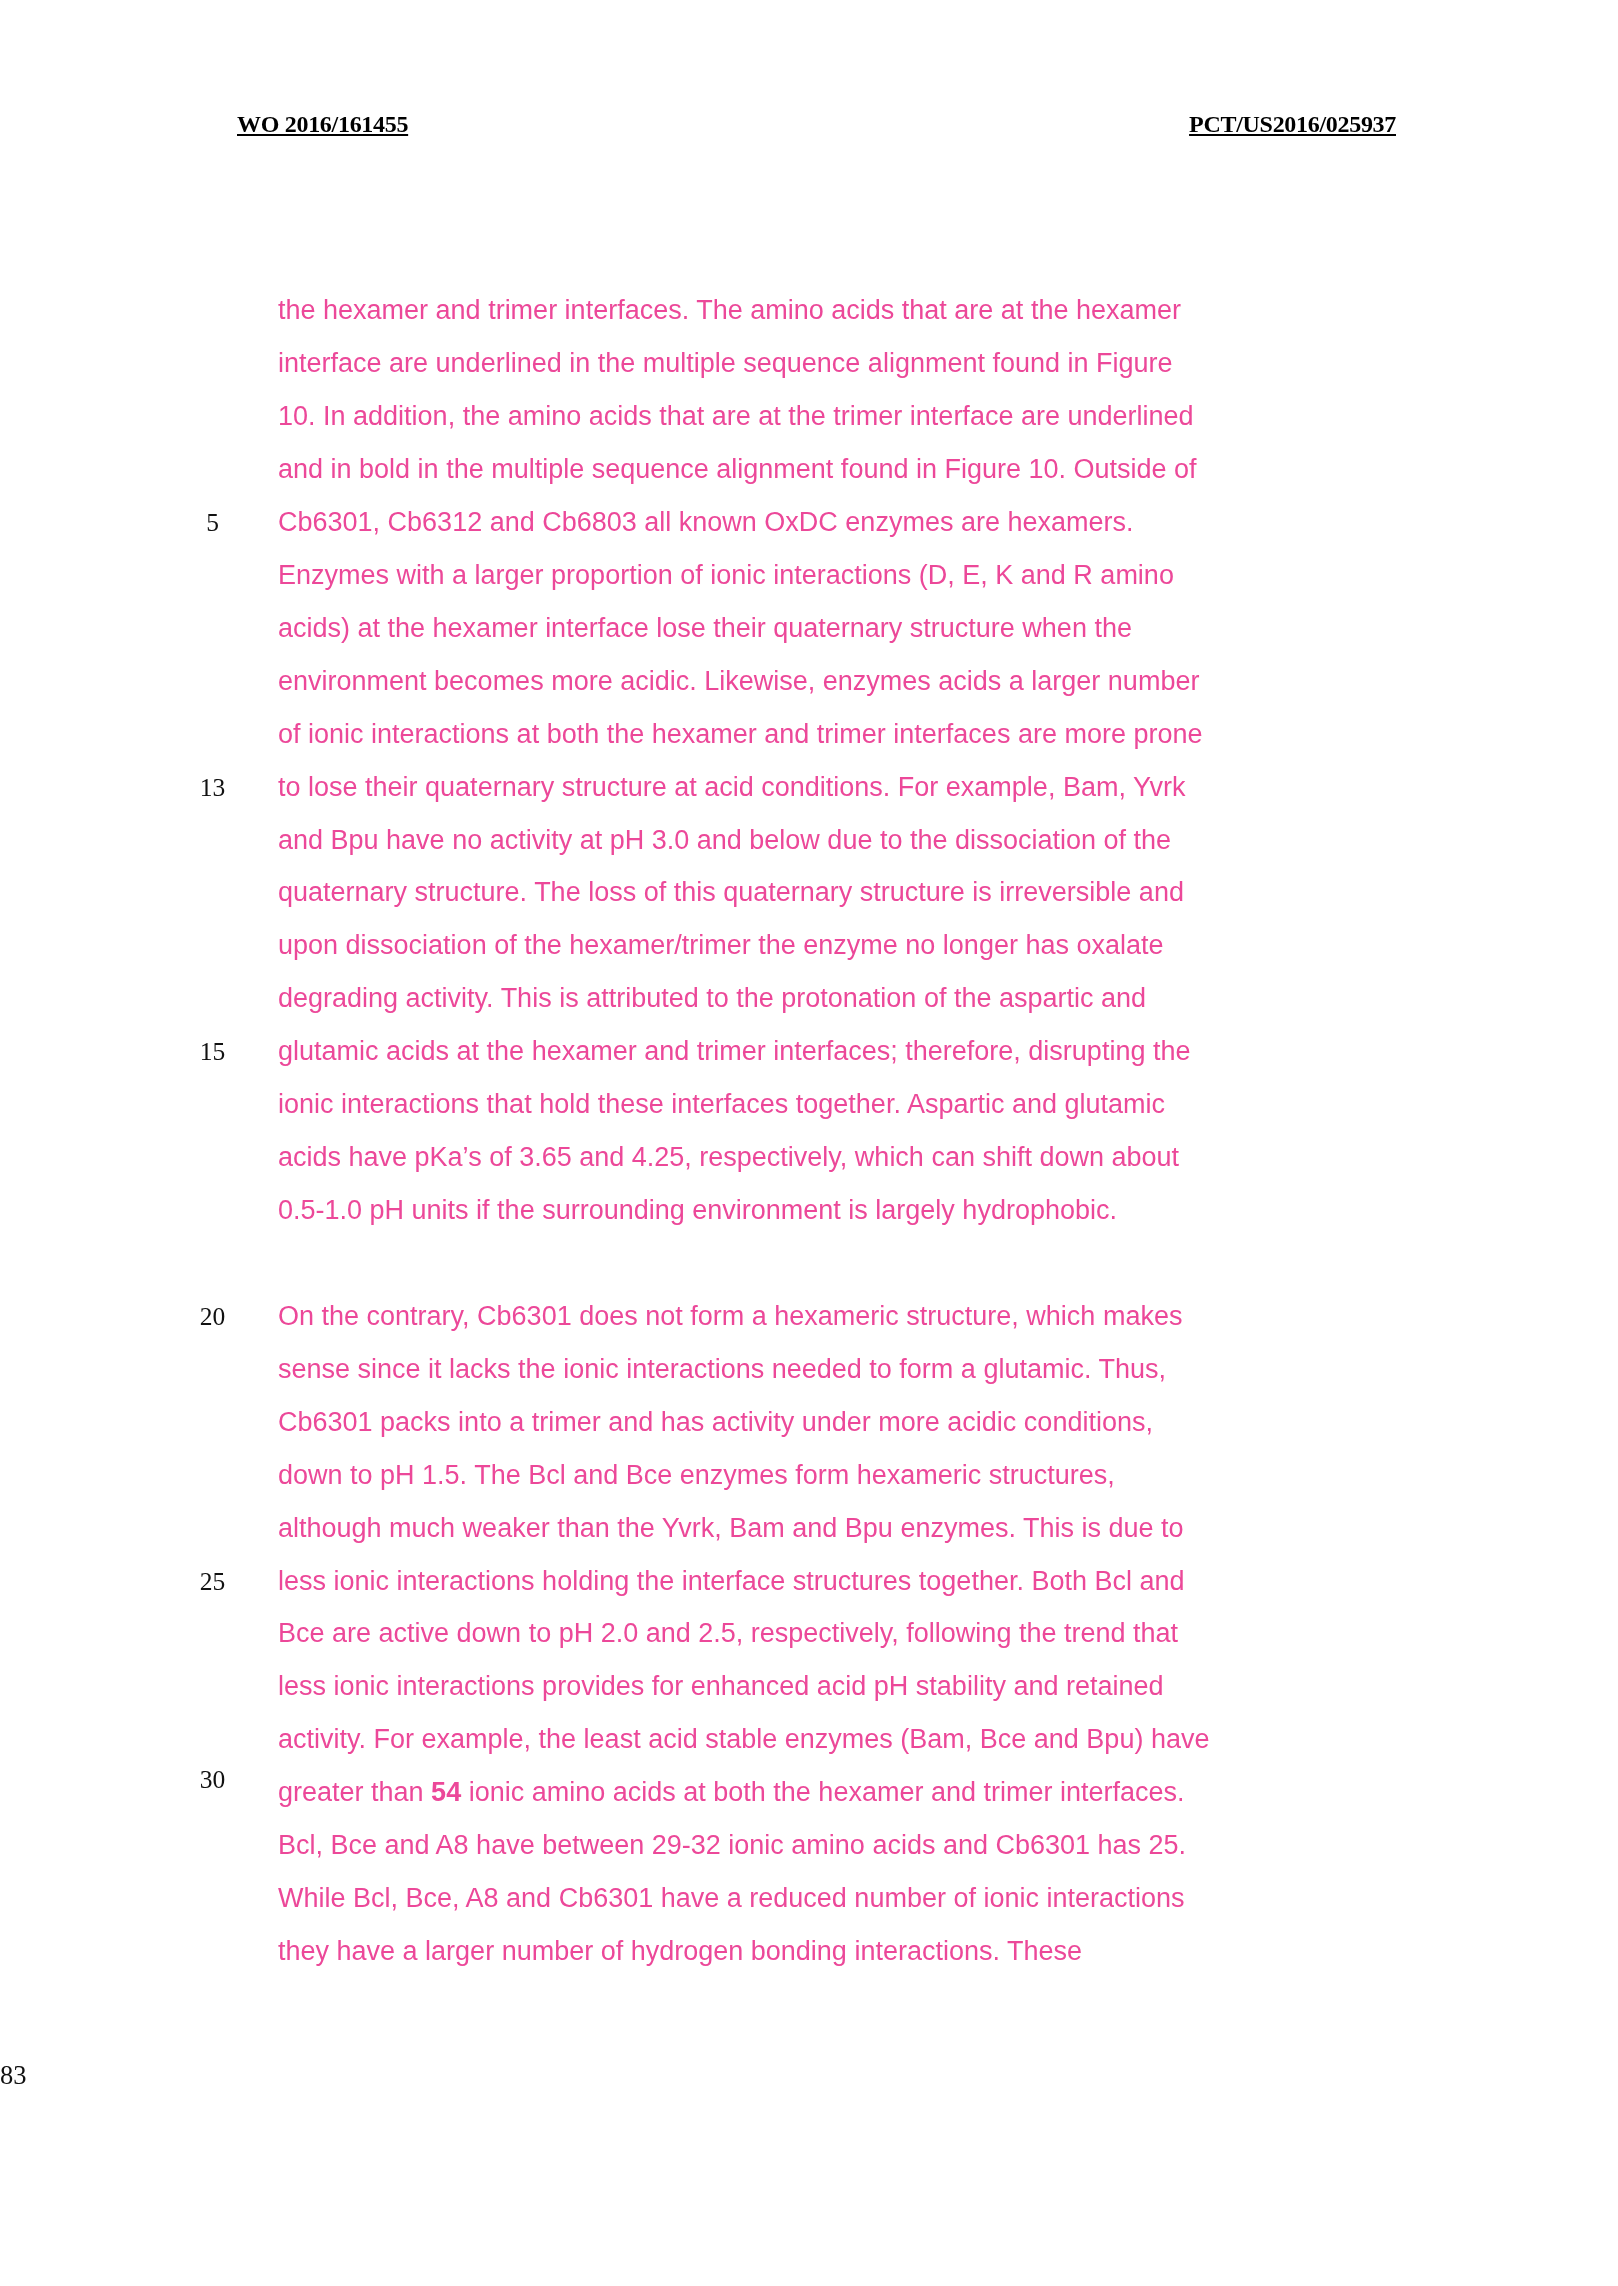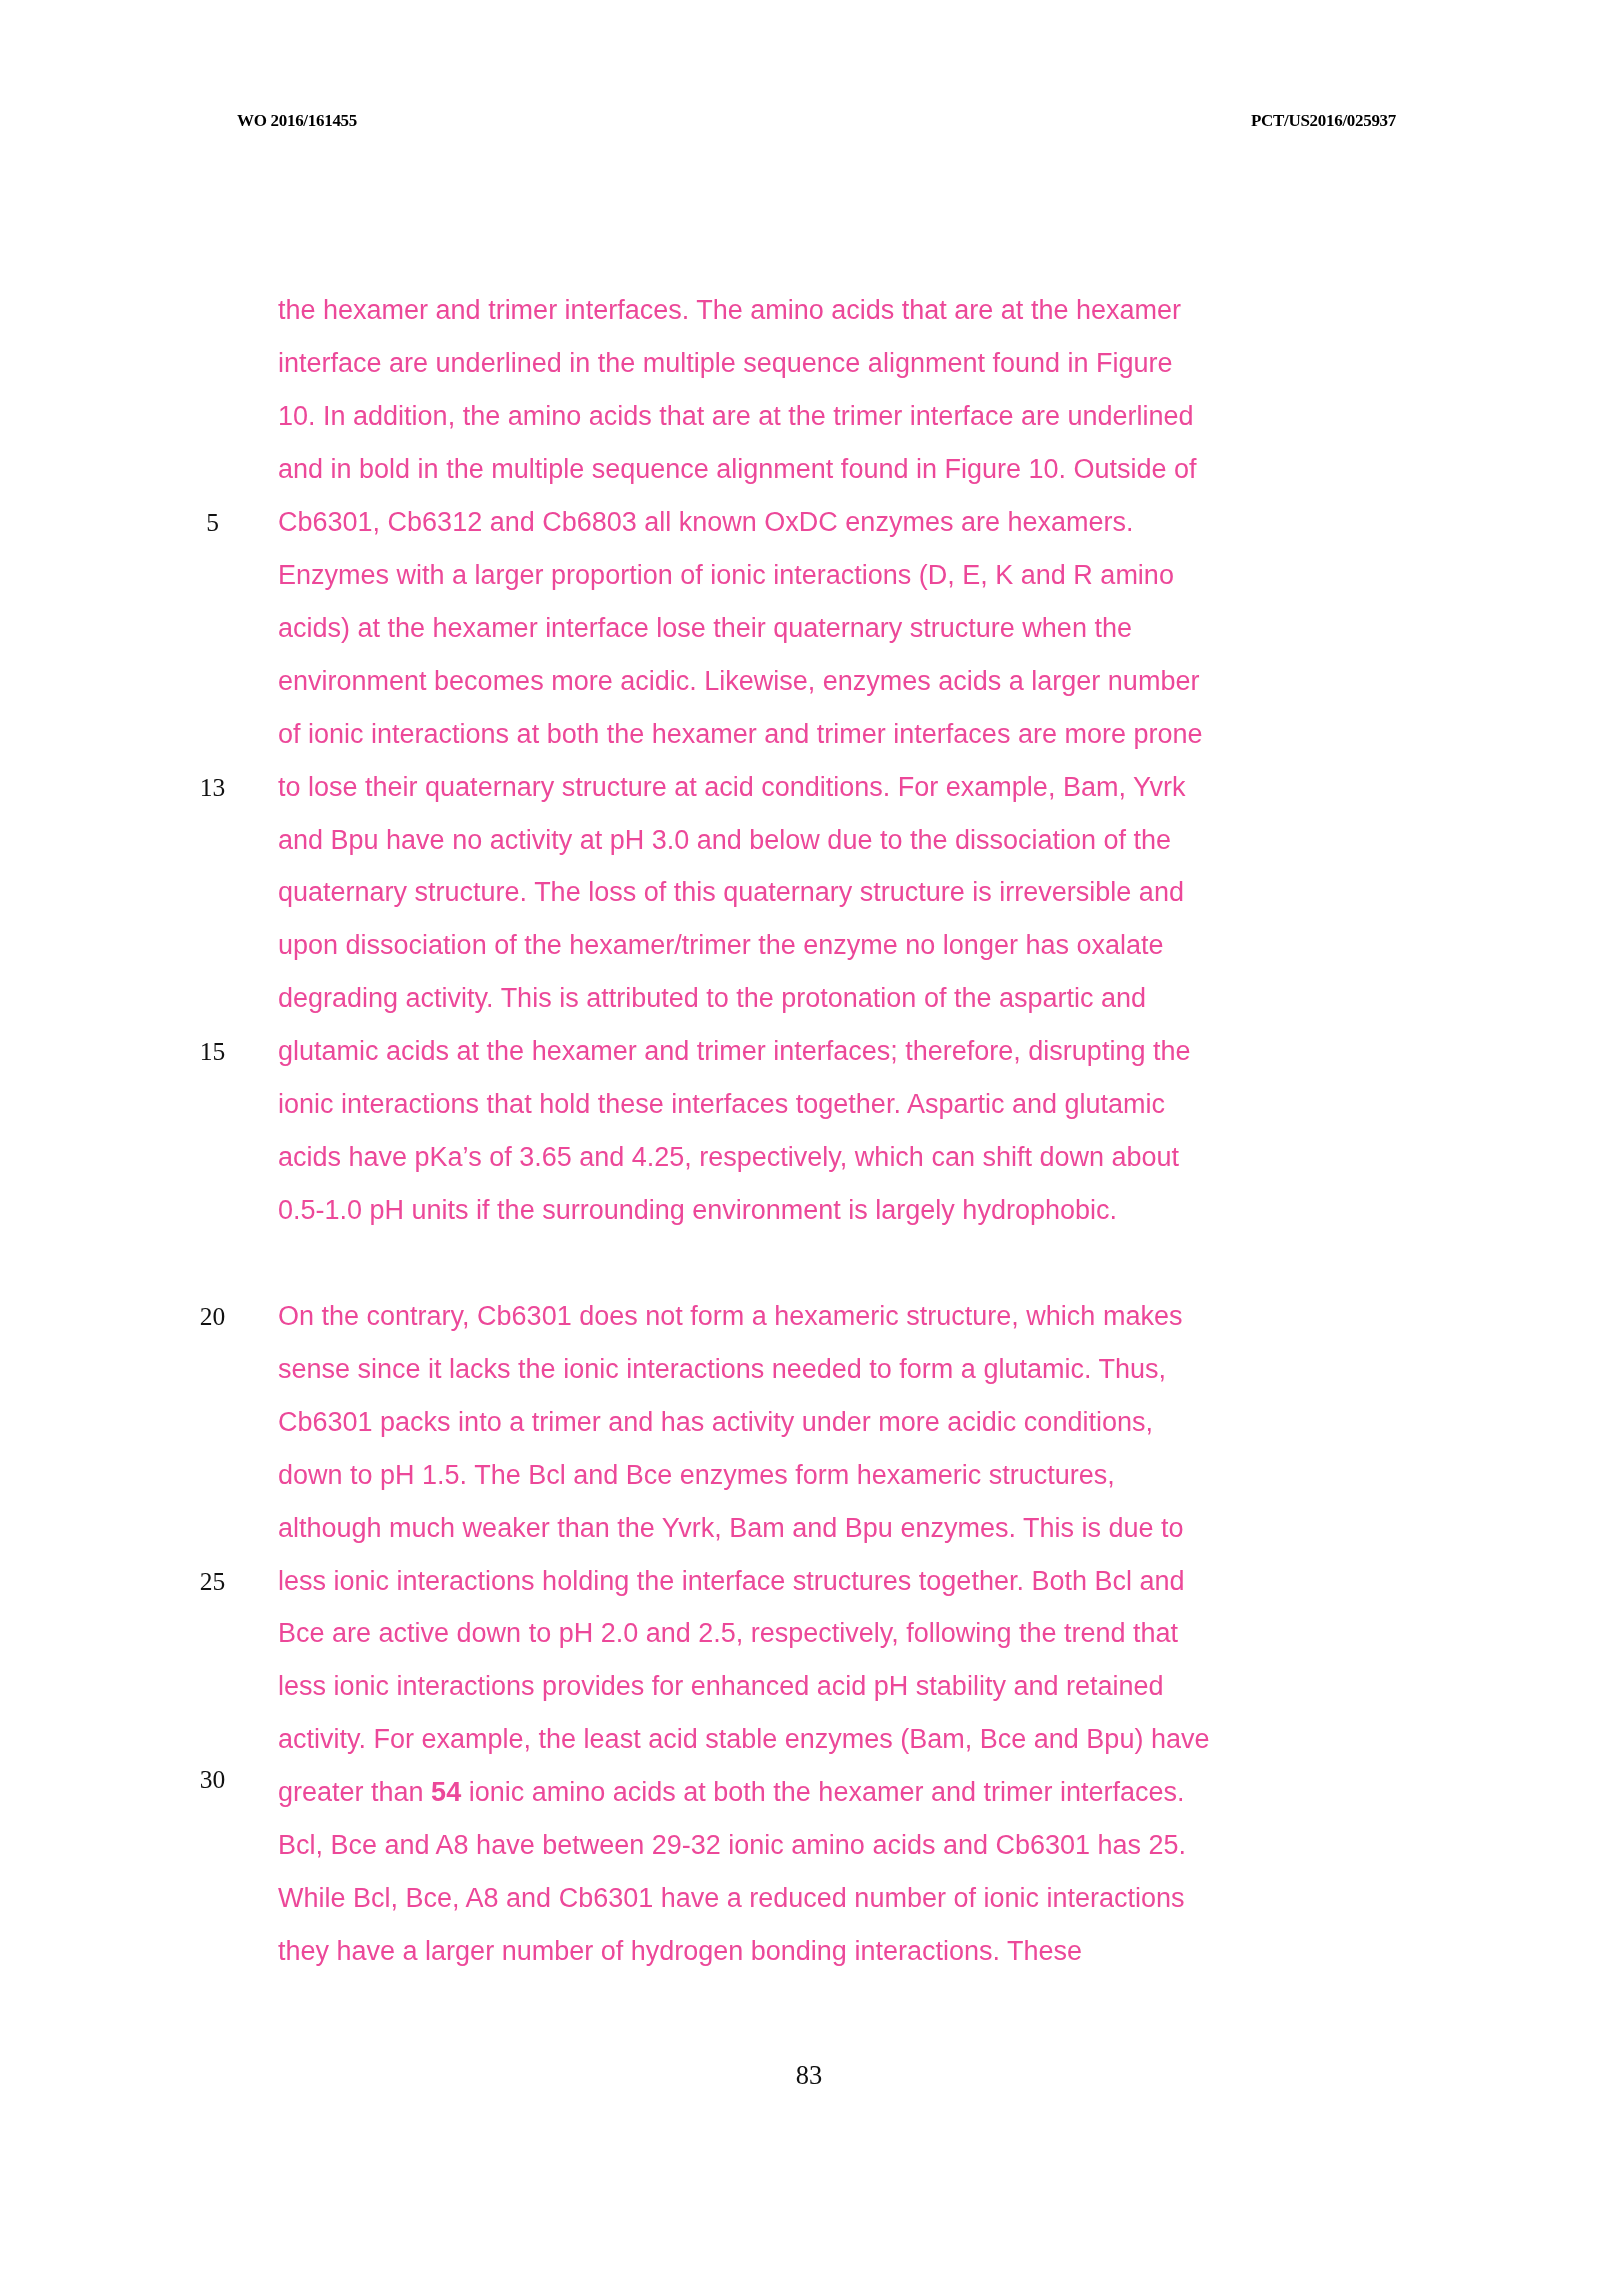--- a/index.html
+++ b/index.html
@@ -1,25 +1,25 @@
 <!DOCTYPE html>
 <html><head>
 <meta charset="utf-8">
 <style>
   html, body { margin:0; padding:0; background:#ffffff; }
   body { width:1618px; height:2287px; position:relative; overflow:hidden; color:#111; }
-  .hdr { position:absolute; top:111px; font-family:"Liberation Serif","DejaVu Serif",serif; font-weight:bold; font-size:17px; letter-spacing:-0.3px; color:#000; white-space:nowrap; }
+  .hdr { position:absolute; top:111px; font-family:"Liberation Serif","DejaVu Serif",serif; font-weight:bold; font-size:24px; letter-spacing:-0.3px; color:#000; white-space:nowrap;text-decoration:underline; }
   .hdr-left { left:237px; }
   .hdr-right { right:222px; }
   .line { position:absolute; left:278px; height:53px; white-space:nowrap;
           font-family:"Liberation Sans","DejaVu Sans",sans-serif; font-size:27px; color:#ec4899; line-height:53px; }
   .lnum { position:absolute; left:188px; width:49px; text-align:center; height:53px; line-height:53px;
           font-family:"Liberation Serif","DejaVu Serif",serif; font-size:25.5px; color:#111; white-space:nowrap; }
   .bold { font-weight:bold; }
-  .pagenum { position:absolute; top:2060px; left:0; width:1618px; text-align:center;
+  .pagenum { position:absolute; top:2060px; left:0; width:1618px; text-align:left;
              font-family:"Liberation Serif","DejaVu Serif",serif; font-size:26.5px; color:#111; }
 </style>
 </head>
 <body>
 
 <div>
   <div class="hdr hdr-left">WO 2016/161455</div>
   <div class="hdr hdr-right">PCT/US2016/025937</div>
 </div>
 

